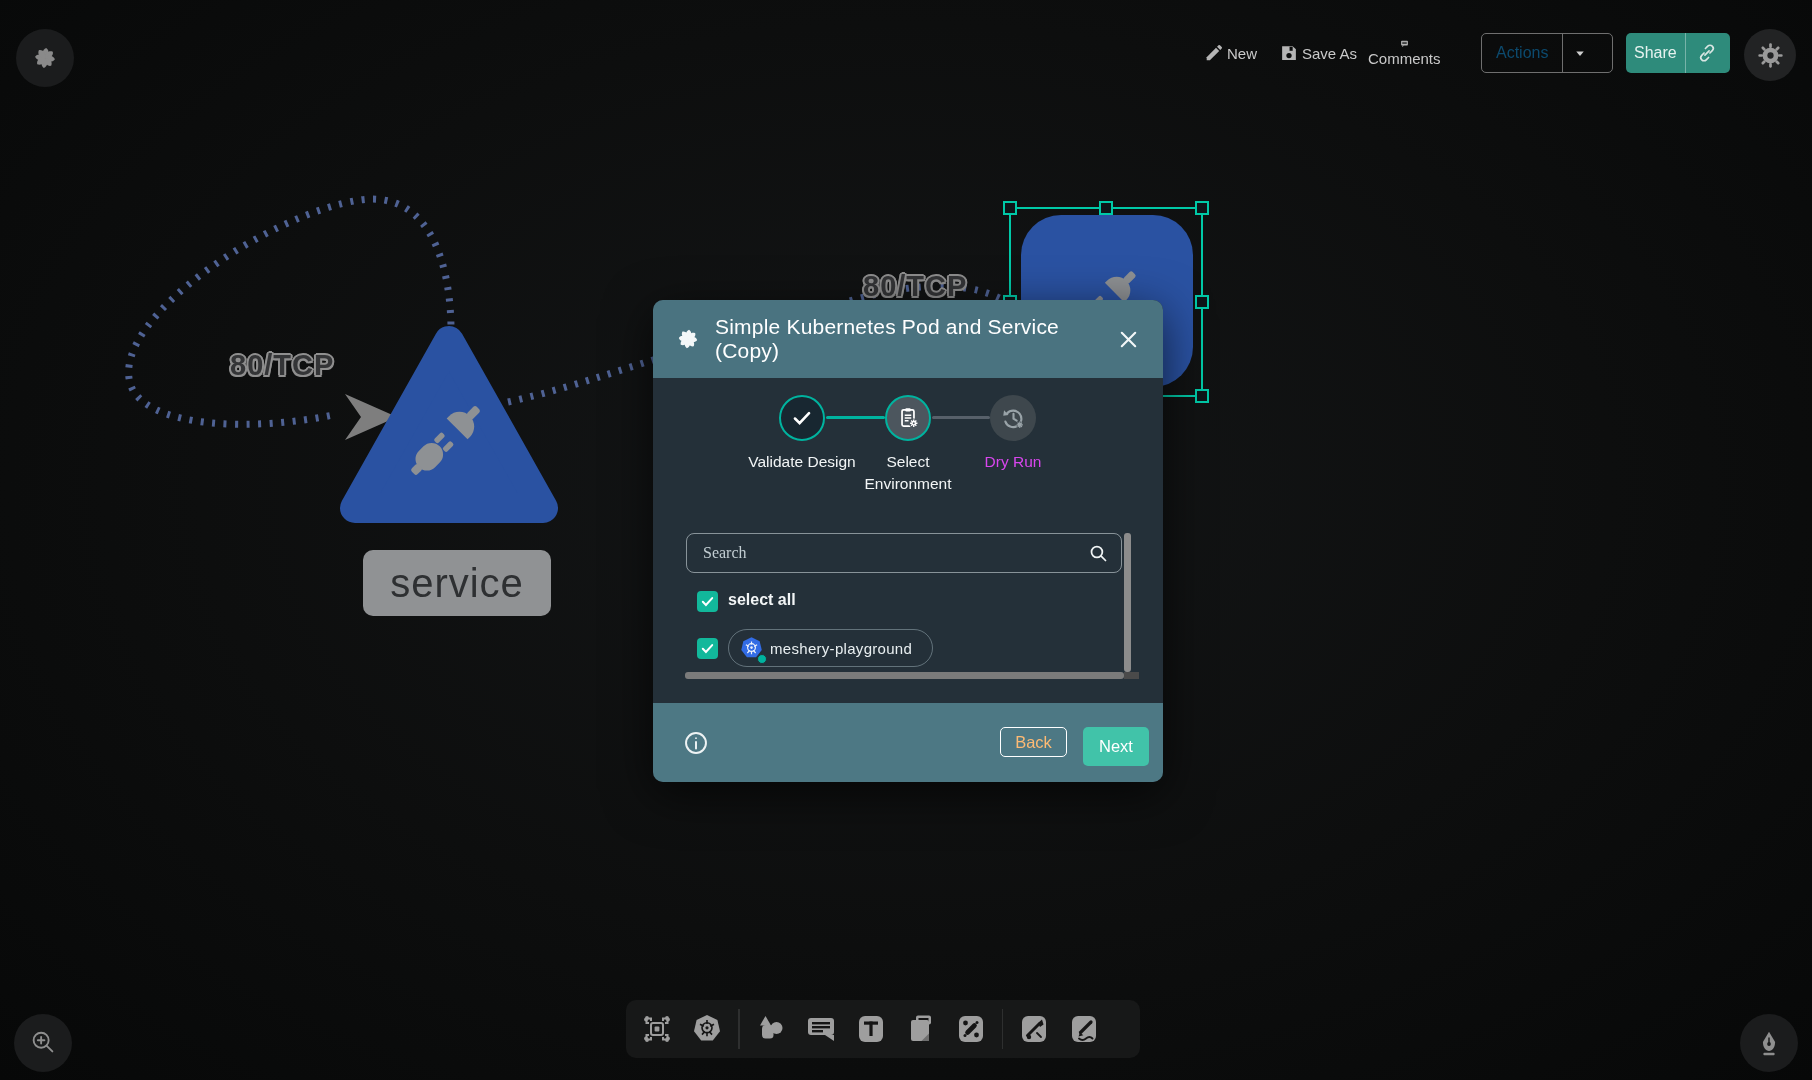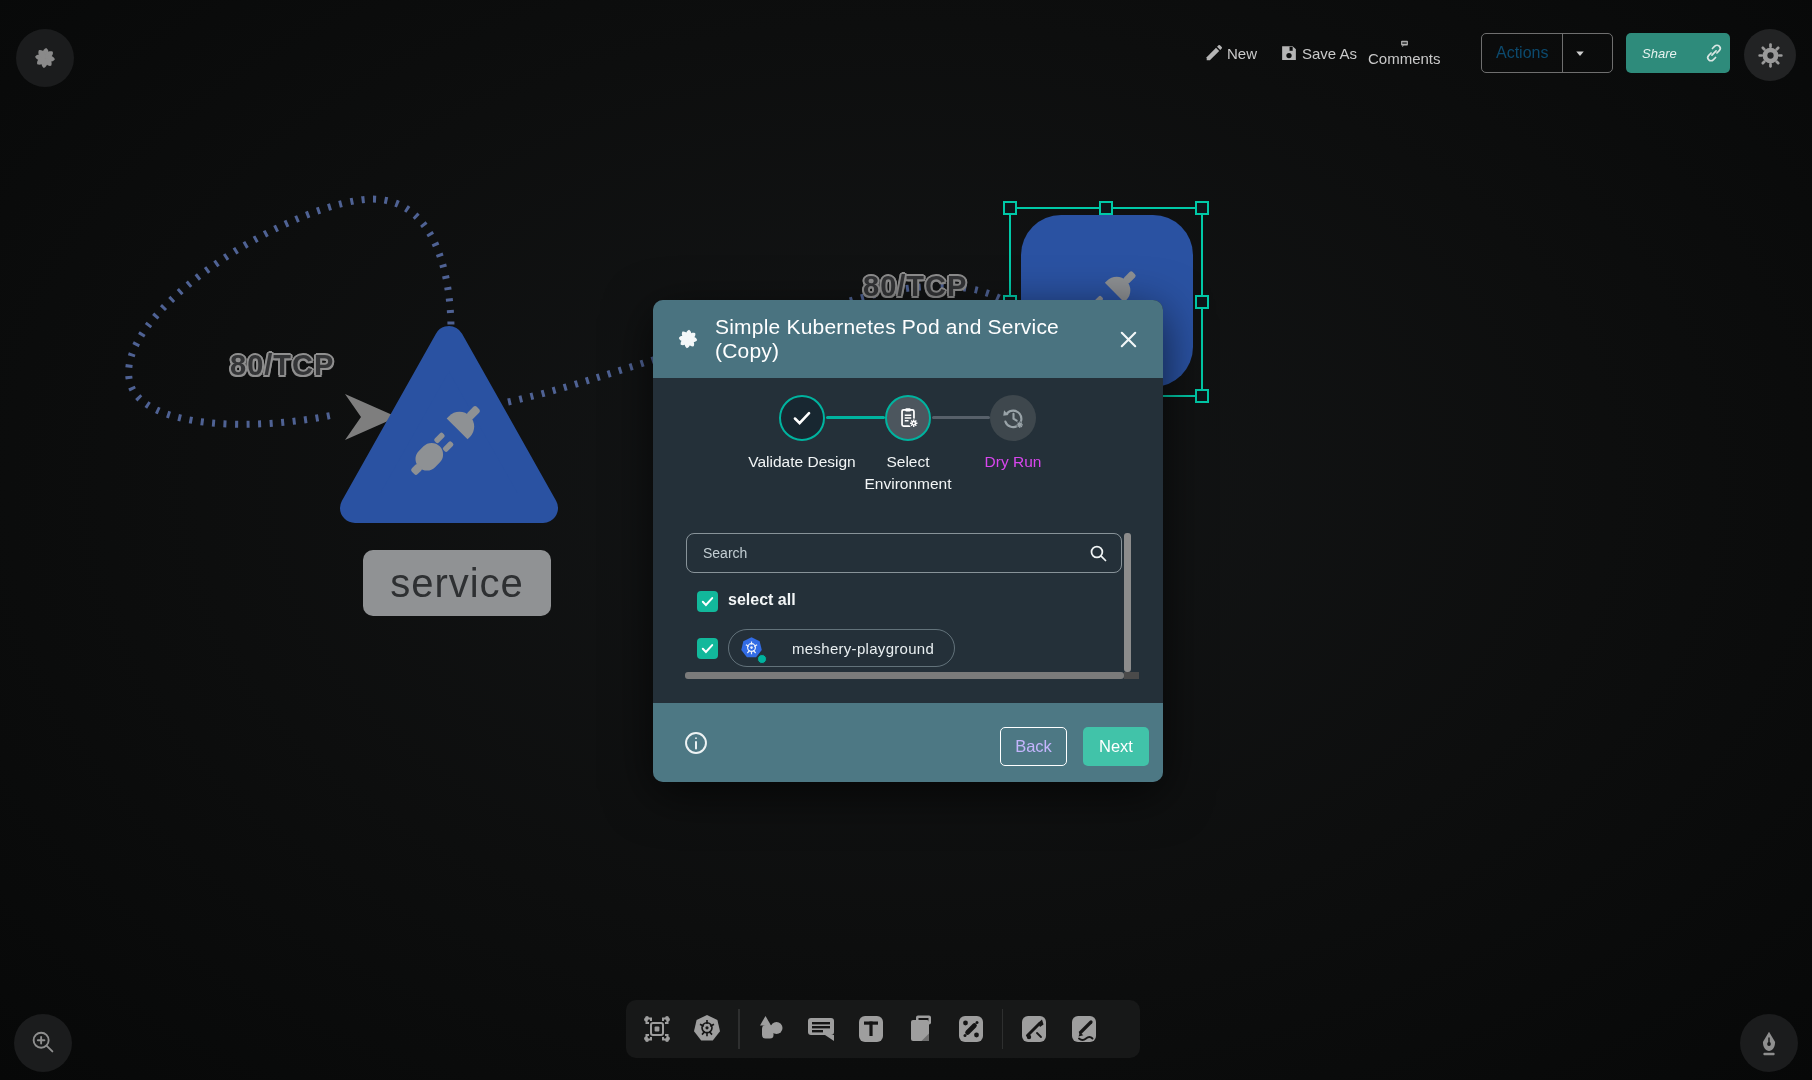--- a/index.html
+++ b/index.html
@@ -18,21 +18,21 @@
   
   .tb-group { position:absolute; top:39px; display:flex; align-items:center; gap:2px;
     height:28px; color:#c9c9c9; font-size:15px; cursor:default; }
   .tb-btn { position:absolute; top:33px; height:40px; display:flex; align-items:stretch;
     border-radius:5px; overflow:hidden; }
   .actions-btn { border:1px solid #6f6f6f; color:#0c4a6e; background:transparent; }
   .actions-btn .part { display:flex; align-items:center; padding:0 14px; font-size:16px; }
   .actions-btn .sep { width:1px; background:#6f6f6f; }
   .actions-btn .caret-part { padding:0 8px; display:flex; align-items:center; }
   .share-btn { background:var(--color-share-button-teal,#2E8B7B); color:#e6f2ef; }
-  .share-btn .part { display:flex; align-items:center; padding:0 16px; font-size:13px;font-style:italic; }
+  .share-btn .part { display:flex; align-items:center; padding:0 8px; font-size:16px; }
   .share-btn .sep { width:1px; background:rgba(255,255,255,0.35); }
   .share-btn .link-part { padding:0 11px; display:flex; align-items:center; }
   .gear-btn { width:52px; height:52px; border-radius:50%; background:#222324;
     display:flex; align-items:center; justify-content:center; }
 
   
   .dock { left:626px; top:1000px; width:514px; height:58px; background:#171818;
     border-radius:10px; display:flex; align-items:center; padding:0 12px; gap:12px; }
   .dock .tool { width:38px; height:38px; display:flex; align-items:center; justify-content:center; }
   .dock .divider { width:1.5px; height:40px; background:#2e2f2f; }
@@ -69,45 +69,45 @@
   .connector.teal { left:173px; width:59px; background:var(--color-accent-teal,#00B39F); }
   .connector.gray { left:279px; width:58px; background:#57606a; }
   .step-label { position:absolute; top:151px; width:110px; text-align:center;
     font-size:15.5px; line-height:22px; color:#f2f5f6; }
   .step-label.l1 { left:94px; } .step-label.l2 { left:200px; }
   .step-label.l3 { left:305px; color:#d946ef; }
 
   .search-wrap { position:absolute; left:33px; top:233px; width:436px; height:40px;
     border:1px solid rgba(203,213,218,0.6); border-radius:8px; display:flex; align-items:center; }
   .search-wrap input { flex:1; height:100%; background:transparent; border:none; outline:none;
-    color:#e8eef0; font-size:14px; padding:0 10px 0 16px; font-family:Liberation Sans, sans-serif; }
+    color:#e8eef0; font-size:16px; padding:0 10px 0 16px; font-family:Liberation Serif, serif; }
   .search-wrap input::placeholder { color:#c3ced3; opacity:1; }
   .search-icon-box { padding-right:12px; display:flex; }
 
   .checkbox { position:absolute; width:21px; height:21px; border-radius:4px;
     background:var(--color-checkbox-teal,#12B89B); display:flex; align-items:center; justify-content:center; }
   .select-all-label { position:absolute; left:75px; top:291px; font-size:16px; font-weight:bold; color:#f2f5f6; }
 
   .env-chip { position:absolute; left:75px; top:329px; height:38px;
     border:1px solid rgba(160,180,188,0.5); border-radius:19px;
-    display:flex; align-items:center; padding:0 20px 0 9px; gap:27px; }
+    display:flex; align-items:center; padding:0 20px 0 9px; gap:5px; }
   .k8s-wrap { position:relative; width:27px; height:27px; }
   .k8s-dot { position:absolute; right:-2px; bottom:-2px; width:10px; height:10px; border-radius:50%;
     background:var(--color-accent-teal,#00B39F); border:1.5px solid #243039; }
   .env-chip .env-name { font-size:15px; color:#e9eff1; letter-spacing:0.3px; }
 
   .vscroll { position:absolute; left:471px; top:233px; width:7px; height:139px; background:#8c8c8c; border-radius:3px; }
   .hscroll { position:absolute; left:32px; top:372px; width:439px; height:7px; background:#7b7b7b; border-radius:3px; }
   .scroll-corner { position:absolute; left:471px; top:372px; width:15px; height:7px; background:#4a4a4a; }
 
   .modal-footer { position:absolute; left:0; top:403px; width:510px; height:79px;
     background:var(--color-modal-footer,#4D7884); }
   .info-btn { position:absolute; left:30px; top:430px; width:26px; height:26px; }
-  .back-btn { position:absolute; left:347px; top:427px; width:67px; height:39px;
-    background:transparent; border:1.5px solid #ffffff; border-radius:5px; color:#c4b5fd;
+  .back-btn { position:absolute; left:347px; top:427px; width:67px; height:30px;
+    background:transparent; border:1.5px solid #ffffff; border-radius:5px; color:#fdba74;
     font-size:16.5px; font-family:"Liberation Sans",sans-serif; }
   .next-btn { position:absolute; left:430px; top:427px; width:66px; height:39px;
     background:var(--color-next-button-teal,#41C3A9); border:none; border-radius:5px; color:#fff;
     font-size:16.5px; font-family:"Liberation Sans",sans-serif; }
 </style>
 </head>
 <body>
 
 <svg class="abs" width="1812" height="1080" style="left:0;top:0;z-index:1;">
   <defs>

